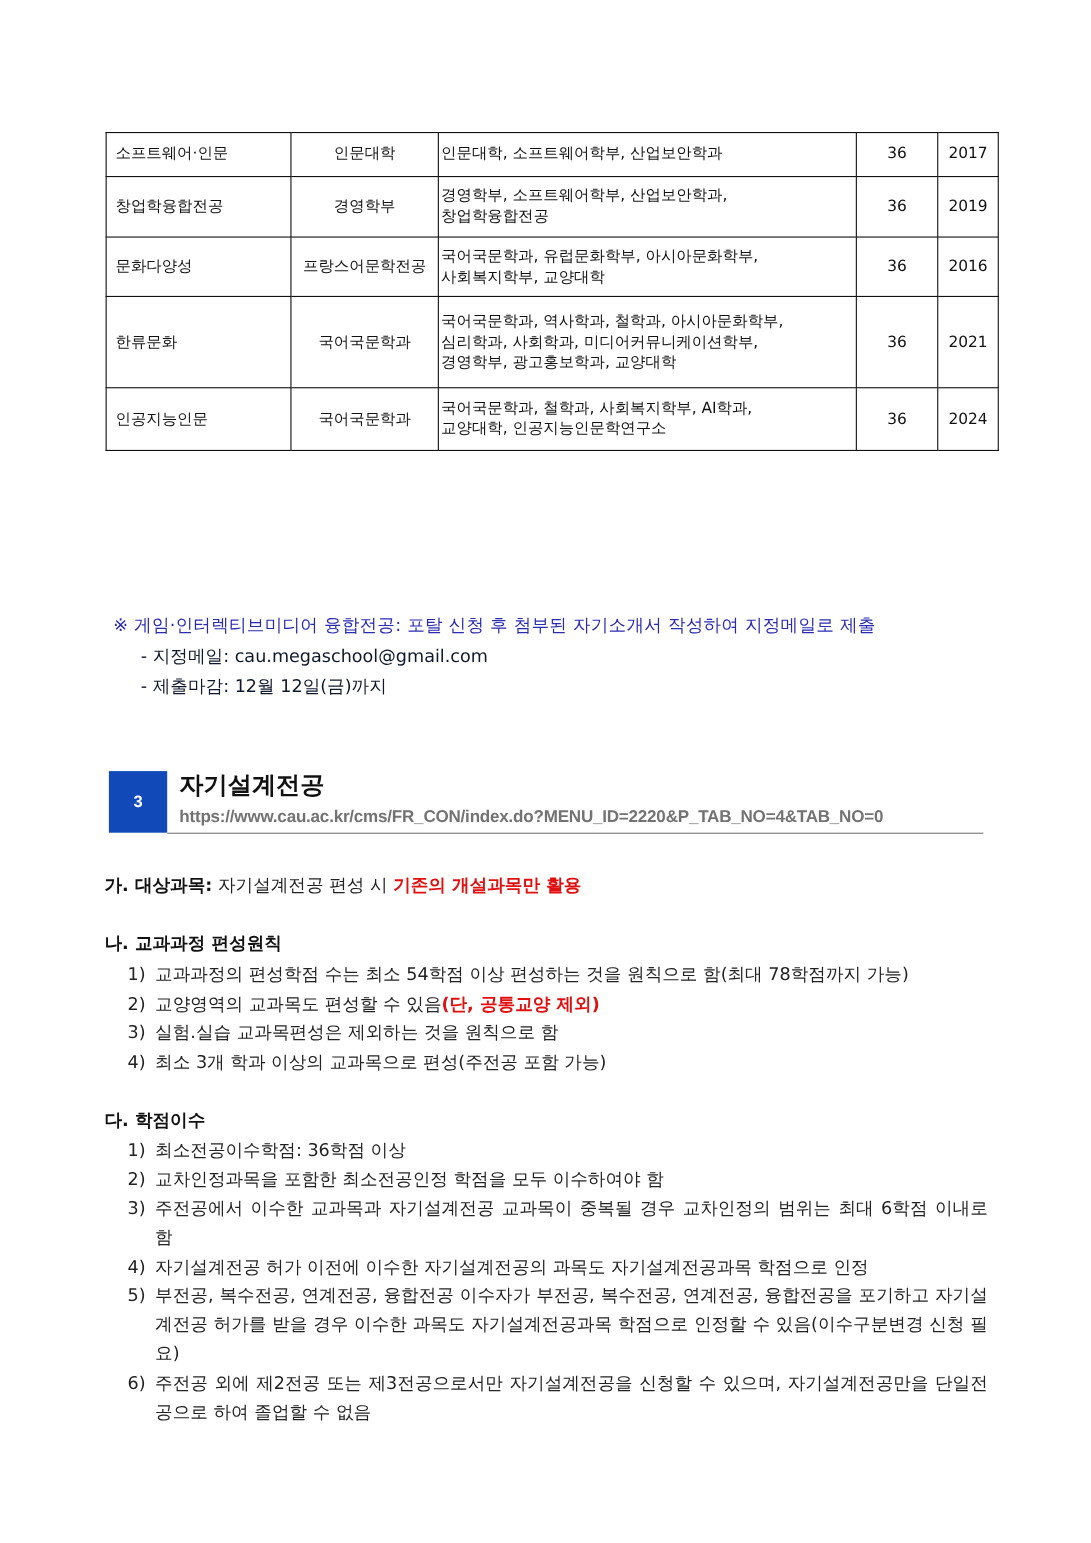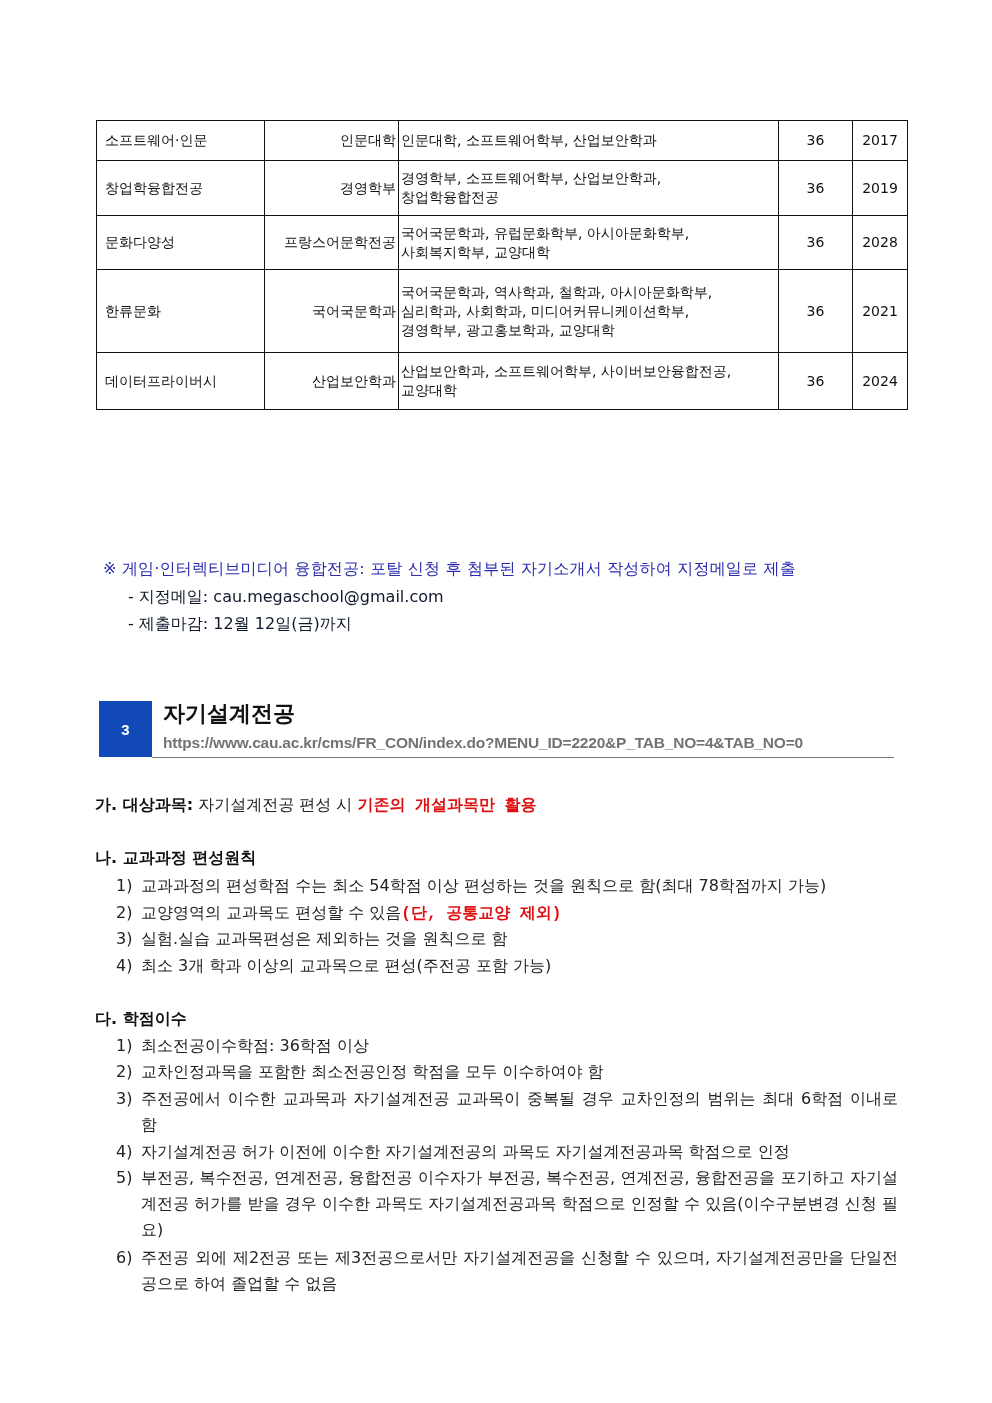--- a/index.html
+++ b/index.html
@@ -1,34 +1,34 @@
 <!DOCTYPE html>
 <html><head>
 <meta charset="utf-8">
 <style>
   html, body { margin: 0; padding: 0; background: #ffffff; }
   body { width: 992px; height: 1403px; position: relative; overflow: hidden;
          font-family: "DejaVu Sans", "Liberation Sans", sans-serif; color: #111; }
   .tbl { position: absolute; left: 96px; top: 120px; border-collapse: collapse; table-layout: fixed; }
   .tbl td { border: 1.4px solid #111; font-size: 14px; line-height: 19px; padding: 0 2px; vertical-align: middle; color: #111; }
   .tbl td.c0 { width: 157px; text-align: left; padding-left: 8px; }
-  .tbl td.c1 { width: 129px; text-align: right; }
+  .tbl td.c1 { width: 129px; text-align: center; }
   .tbl td.c2 { width: 375px; text-align: left; padding-left: 2px; }
   .tbl td.c3 { width: 69px; text-align: center; }
   .tbl td.c4 { width: 50px; text-align: center; }
   .note { position: absolute; left: 103px; top: 559px; font-size: 16px; color: #2b2bb0; letter-spacing: 0.2px; }
   .sub { position: absolute; left: 128px; font-size: 16px; color: #0f172a; }
   .sec-badge { position: absolute; left: 99px; top: 701px; width: 53px; height: 56px; background: #1249b8;
                color: #fff; font-weight: bold; font-size: 15px; display: flex; align-items: center; justify-content: center; font-family: "Liberation Sans", sans-serif; }
   .sec-title { position: absolute; left: 163px; top: 699px; font-size: 22px; font-weight: bold; color: #111; }
   .sec-url { position: absolute; left: 163px; top: 734px; font-size: 15.5px; font-weight: bold; color: #737373; font-family: "Liberation Sans", sans-serif; letter-spacing: -0.2px; }
   .sec-line { position: absolute; left: 152px; top: 757px; width: 742px; height: 0; border-top: 1.5px solid #777; }
   .para { position: absolute; font-size: 16px; color: #222; white-space: nowrap; }
   .head { font-weight: bold; color: #111; }
-  .red { color: #e01010; font-weight: bold; font-family: Liberation Mono, monospace; }
+  .red { color: #e01010; font-weight: bold; }
   .li { position: absolute; left: 116px; width: 782px; font-size: 16px; color: #222; line-height: 26px; }
   .li .num { position: absolute; left: 0; top: 0; }
   .li .txt { display: block; margin-left: 25px; text-align: justify; text-align-last: left; }
 </style>
 </head>
 <body>
 
 <table class="tbl">
   <tbody id="tbl-body">
       <tr style="height: 40px;">
@@ -51,39 +51,39 @@
         <td class="c4">2019</td>
       </tr>
       <tr style="height: 54px;">
         <td class="c0">문화다양성</td>
         <td class="c1">프랑스어문학전공</td>
         <td class="c2">
           <div>국어국문학과, 유럽문화학부, 아시아문화학부,</div>
           <div>사회복지학부, 교양대학</div>
         </td>
         <td class="c3">36</td>
-        <td class="c4">2028</td>
+        <td class="c4">2016</td>
       </tr>
       <tr style="height: 83px;">
         <td class="c0">한류문화</td>
         <td class="c1">국어국문학과</td>
         <td class="c2">
           <div>국어국문학과, 역사학과, 철학과, 아시아문화학부,</div>
           <div>심리학과, 사회학과, 미디어커뮤니케이션학부,</div>
           <div>경영학부, 광고홍보학과, 교양대학</div>
         </td>
         <td class="c3">36</td>
         <td class="c4">2021</td>
       </tr>
       <tr style="height: 57px;">
-        <td class="c0">데이터프라이버시</td>
-        <td class="c1">산업보안학과</td>
+        <td class="c0">인공지능인문</td>
+        <td class="c1">국어국문학과</td>
         <td class="c2">
-          <div>산업보안학과, 소프트웨어학부, 사이버보안융합전공,</div>
-          <div>교양대학</div>
+          <div>국어국문학과, 철학과, 사회복지학부, AI학과,</div>
+          <div>교양대학, 인공지능인문학연구소</div>
         </td>
         <td class="c3">36</td>
         <td class="c4">2024</td>
       </tr>
     </tbody>
 </table>
 
 <div class="note">※ 게임·인터렉티브미디어 융합전공: 포탈 신청 후 첨부된 자기소개서 작성하여 지정메일로 제출</div>
 <div class="sub" style="top:587px;">-  지정메일: cau.megaschool@gmail.com</div>
 <div class="sub" style="top:614px;">-  제출마감: 12월 12일(금)까지</div>

